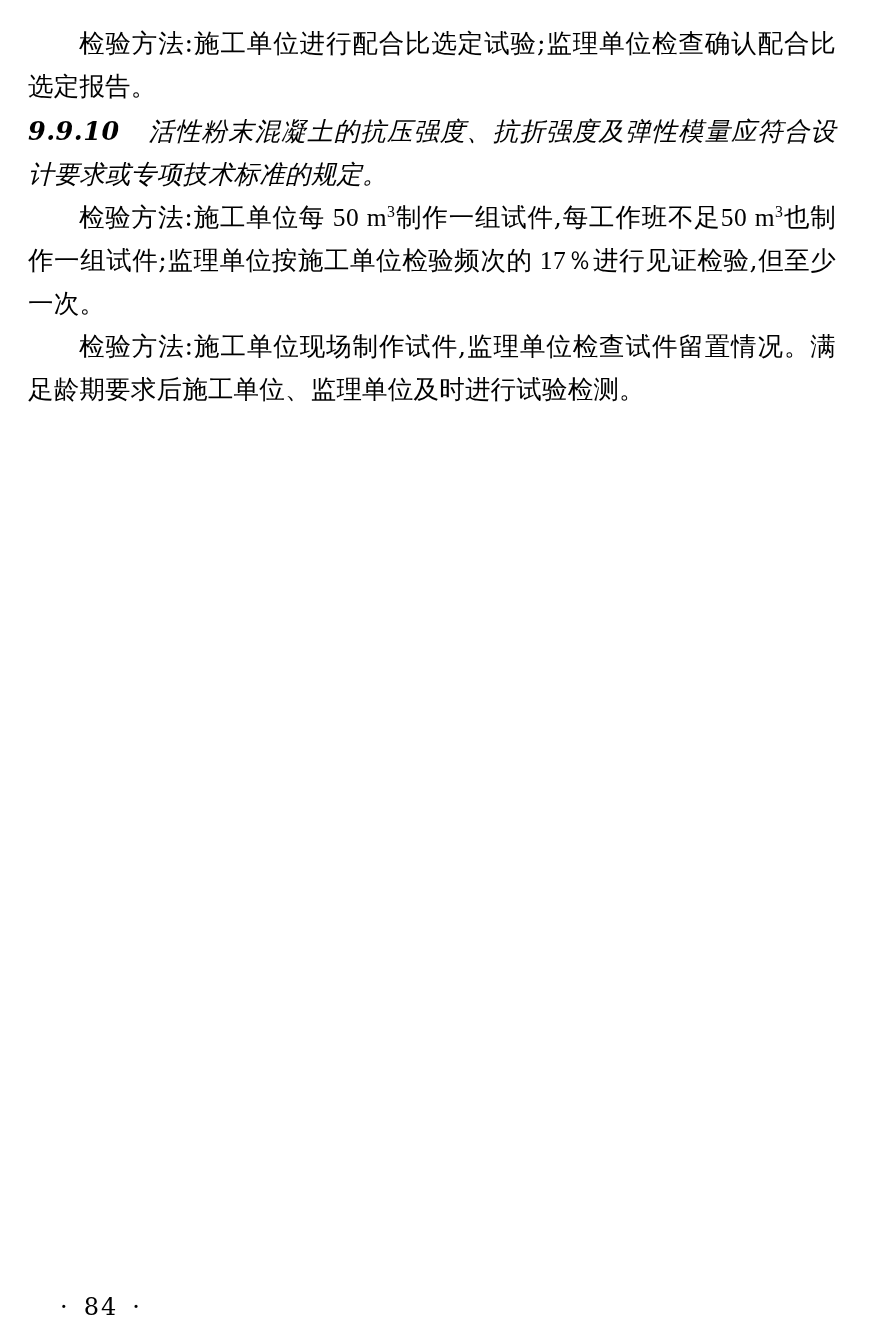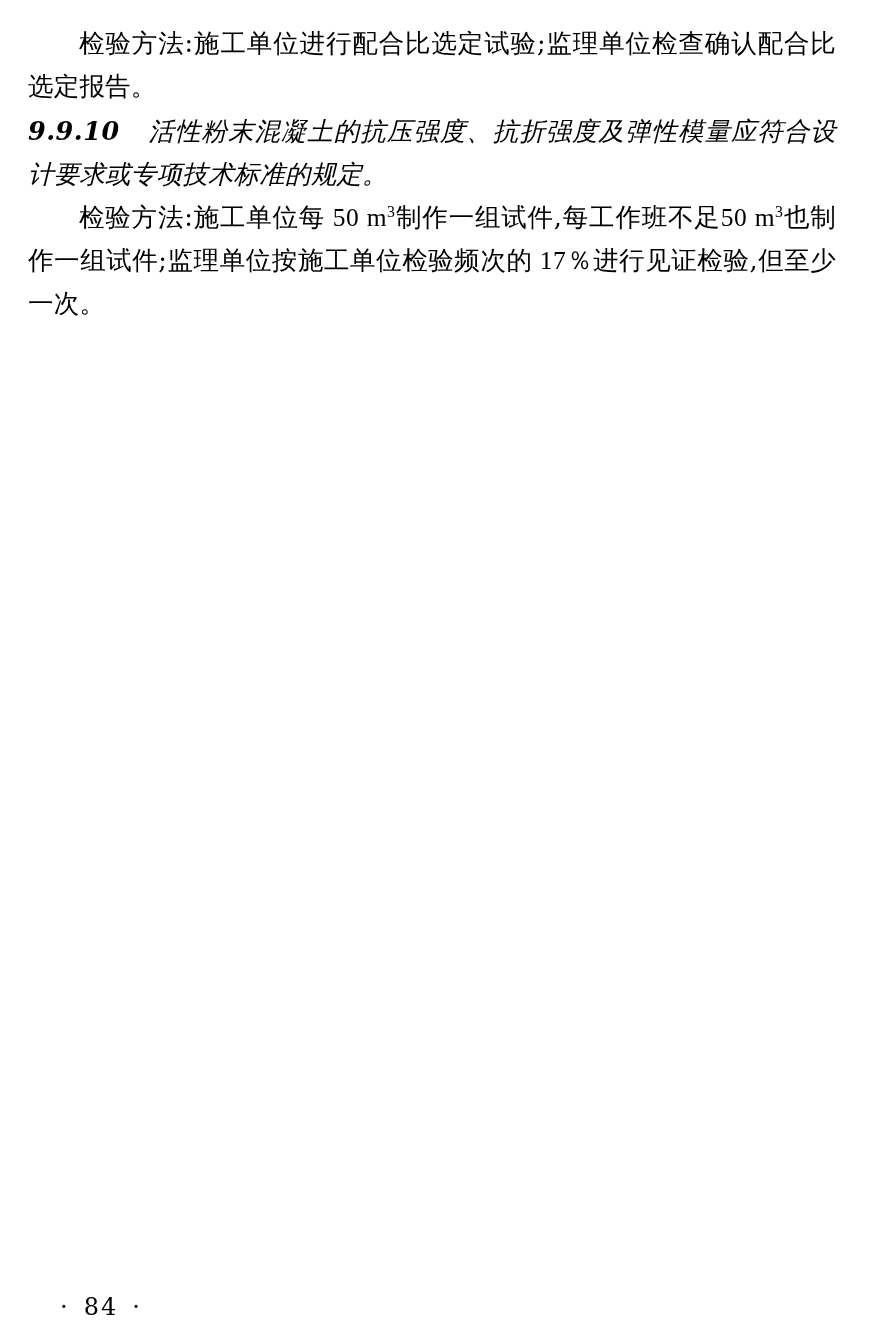--- a/index.html
+++ b/index.html
@@ -81,20 +81,21 @@
 <div class="page">
 
   <div class="body-text">
 
     <p class="indent">检验方法:施工单位进行配合比选定试验;监理单位检查确认配合比选定报告。</p>
 
     <p class="clause"><span class="clause-num">9.9.10</span><span class="clause-gap"></span><span>活性粉末混凝土的抗压强度、抗折强度及弹性模量应符合设计要求或专项技术标准的规定。</span></p>
 
     <p class="indent"><span>检验方法:施工单位每</span><span class="num"> <span>50</span> <span>m</span><sup>3</sup></span><span>制作一组试件,每工作班不足</span><span class="num"><span>50</span> <span>m</span><sup>3</sup></span><span>也制作一组试件;监理单位按施工单位检验频次的</span><span class="num"> <span>17％</span></span><span>进行见证检验,但至少一次。</span></p>
 
+    <p class="indent">检验方法:施工单位现场制作试件,监理单位检查试件留置情况。满足龄期要求后施工单位、监理单位及时进行试验检测。</p>
 
   </div>
 
   <div class="footer">
     <span class="dot">·</span><span>84</span><span class="dot">·</span>
   </div>
 
 </div>
 
 </body></html>

